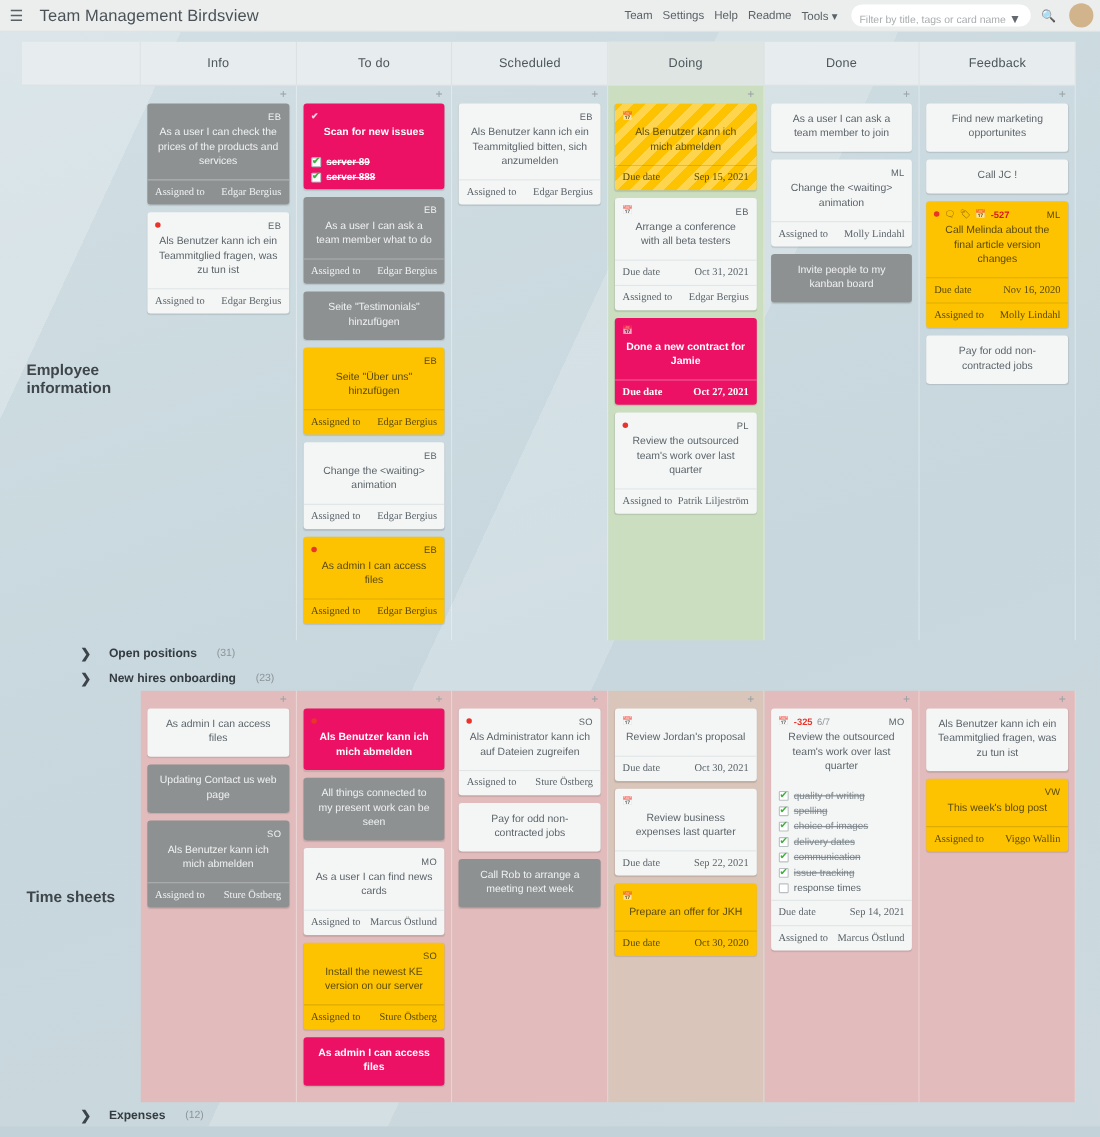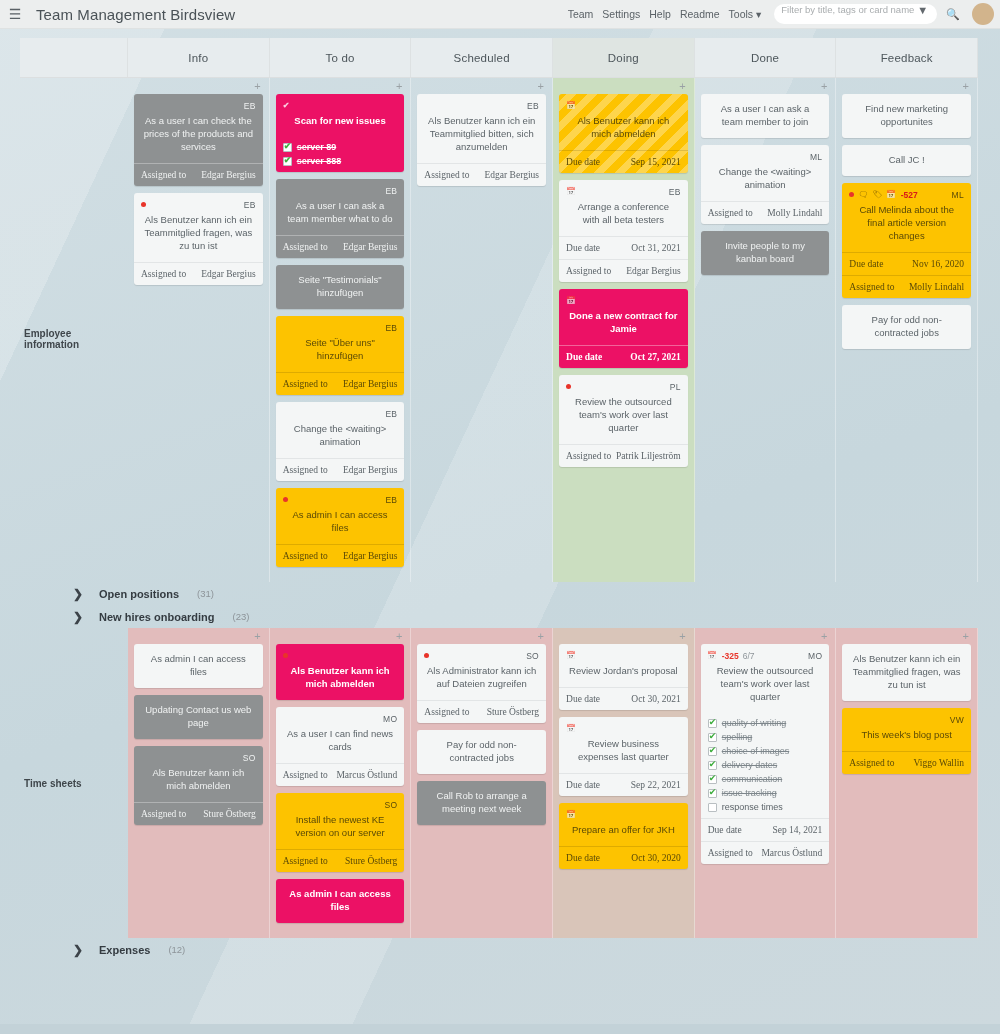--- a/index.html
+++ b/index.html
@@ -27,21 +27,21 @@
     width: 30px; height: 29px; display: flex; align-items: center;
     justify-content: center; color: #5a6166; font-size: 14px;
   }
   #board-title {
     font-size: 15px; color: #4a5257; margin-left: 6px; font-weight: 400;
     letter-spacing: .1px;
   }
   #topnav { margin-left: auto; display: flex; align-items: center; gap: 9px; padding-right: 6px; }
   .navlink { font-size: 10.5px; color: #5b6267; cursor: pointer; }
   #filter-wrap {
-    display: flex; align-items: flex-start; background: #fff;
+    display: flex; align-items: flex-end; background: #fff;
     border-radius: 11px; height: 20px; width: 163px; padding: 0 7px;
     margin-left: 4px;
   }
   #filter-input {
     border: 0; outline: 0; font-size: 9.5px; color: #555; width: 136px;
     font-family: "Liberation Sans", sans-serif; background: transparent;
   }
   #filter-input::placeholder { color: #a9adaf; }
   .ticon { font-size: 11px; color: #63696e; cursor: pointer; }
   #avatar-top {
@@ -64,21 +64,21 @@
   }
   .col-title-cell.lane-col { border-right: 1px solid #dde1e2; }
   .col-title-cell.doing-col { background: #dfe5e2; }
 
   .lane {
     display: flex; position: relative;
   }
   .lane-label-cell {
     width: 108px; flex: 0 0 108px;
     display: flex; align-items: center; padding-left: 4px;
-    font-size: 10px; color: #3f464b; font-weight: bold;
+    font-size: 14px; color: #3f464b; font-weight: bold;
   }
   .lane-cols { display: flex; flex: 1; }
   .col {
     flex: 1 1 0; min-width: 0; position: relative;
     padding: 0 6px 8px 6px;
     border-right: 1px solid rgba(255,255,255,0.35);
   }
   .col-plus {
     height: 16px; text-align: right; color: #9aa1a5; font-size: 11px;
     padding-right: 2px; line-height: 16px; cursor: pointer;
@@ -504,20 +504,25 @@
             <div class="col-plus">+</div>
             <div class="card c-pinkcard">
               <div class="card-body">
                 <div class="card-badges">
                   <span class="dot-red"></span>
                   <span class="badge-spacer"></span>
                 </div>
                 <div class="card-title">Als Benutzer kann ich mich abmelden</div>
               </div>
             </div>
+            <div class="card c-grey">
+              <div class="card-body">
+                <div class="card-title">All things connected to my present work can be seen</div>
+              </div>
+            </div>
             <div class="card c-white">
               <div class="card-body">
                 <div class="card-badges">
                   <span class="badge-spacer"></span>
                   <span class="initials">MO</span>
                 </div>
                 <div class="card-title">As a user I can find news cards</div>
               </div>
               <div class="card-row card-sep">
                 <span>Assigned to</span>

